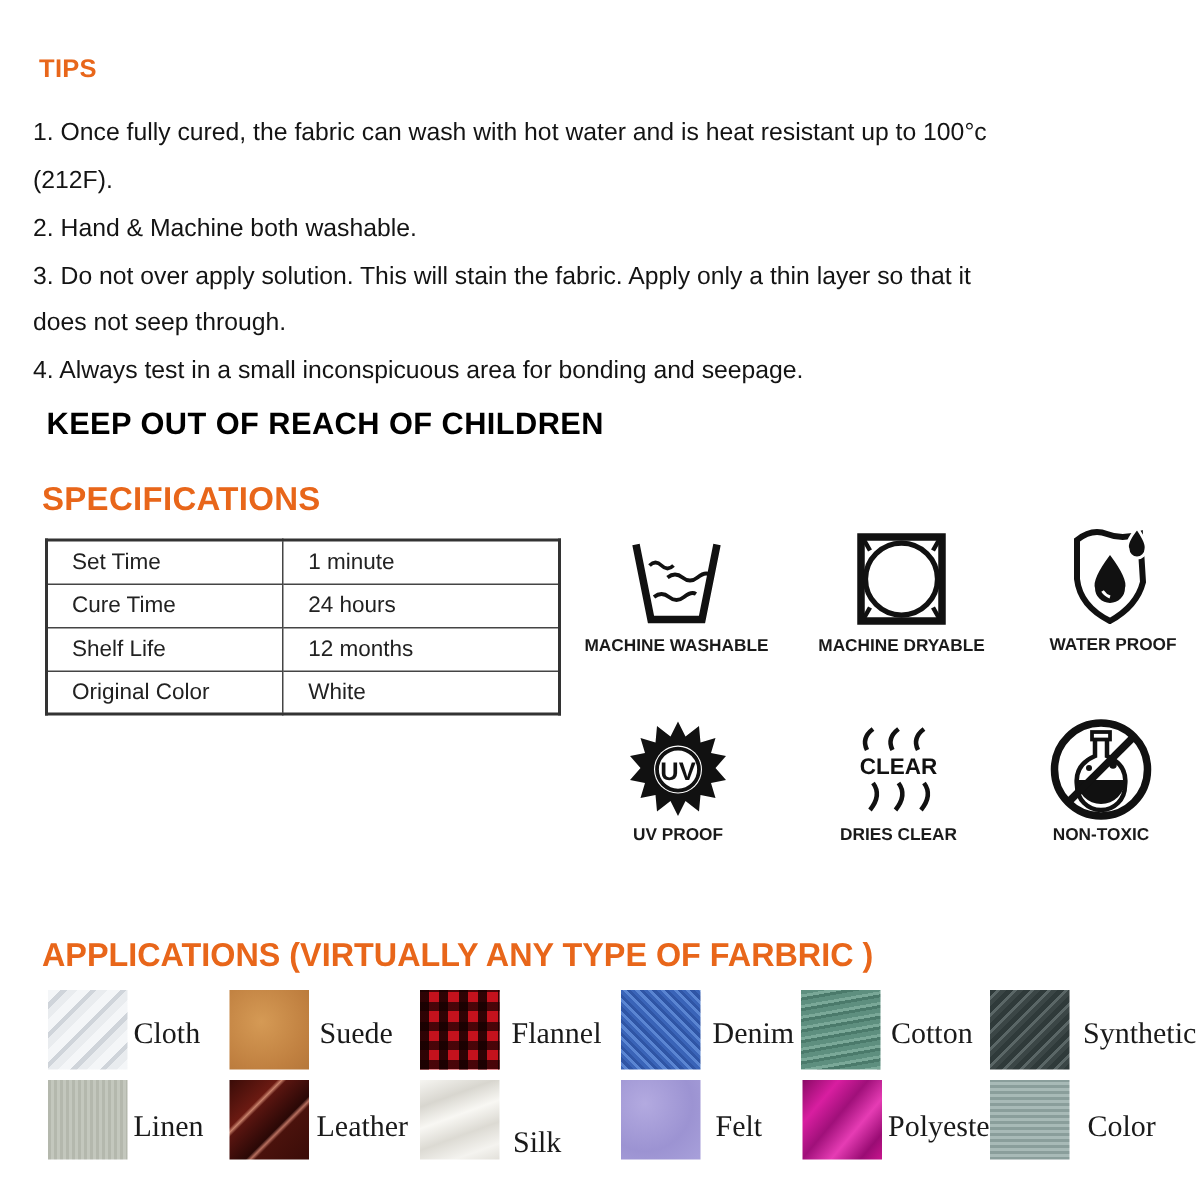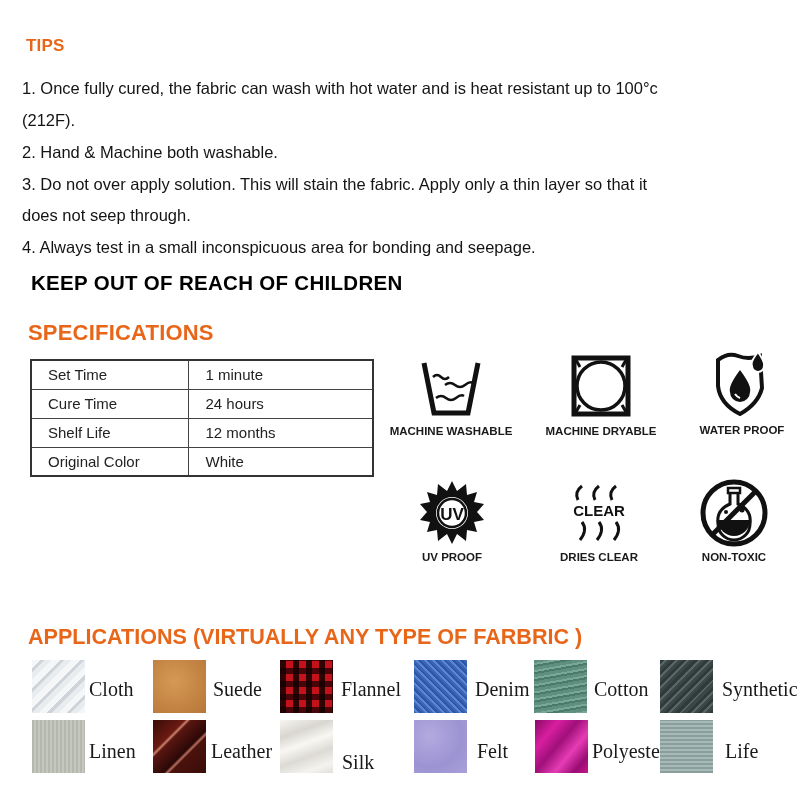--- a/index.html
+++ b/index.html
@@ -162,13 +162,13 @@
 <div class="swatch" style="left:280px; top:720px; background: linear-gradient(160deg,#f6f5f1 0%,#d8d6cf 25%,#f8f7f3 45%,#dcdad3 65%,#f4f3ef 85%,#e2e0da 100%);"></div>
 <div class="fab-label" style="left:342px; top:740px;margin-top:11px;">Silk</div>
 
 <div class="swatch" style="left:414px; top:720px; background: radial-gradient(circle at 30% 30%,#b3aae0,#9c93d2 60%,#a8a0da);"></div>
 <div class="fab-label" style="left:477px; top:740px;">Felt</div>
 
 <div class="swatch" style="left:535px; top:720px; background: linear-gradient(130deg,#8a0a66 0%,#d81ea0 25%,#a0107a 45%,#e63cb4 65%,#9a0c74 85%,#c8168e 100%);"></div>
 <div class="fab-label" style="left:592px; top:740px;">Polyester</div>
 
 <div class="swatch" style="left:660px; top:720px; background: repeating-linear-gradient(0deg,#8a9e9b 0 2px,#a8bab7 2px 4px);"></div>
-<div class="fab-label" style="left:725px; top:740px;">Life</div>
+<div class="fab-label" style="left:725px; top:740px;">Color</div>
 
 </body></html>

